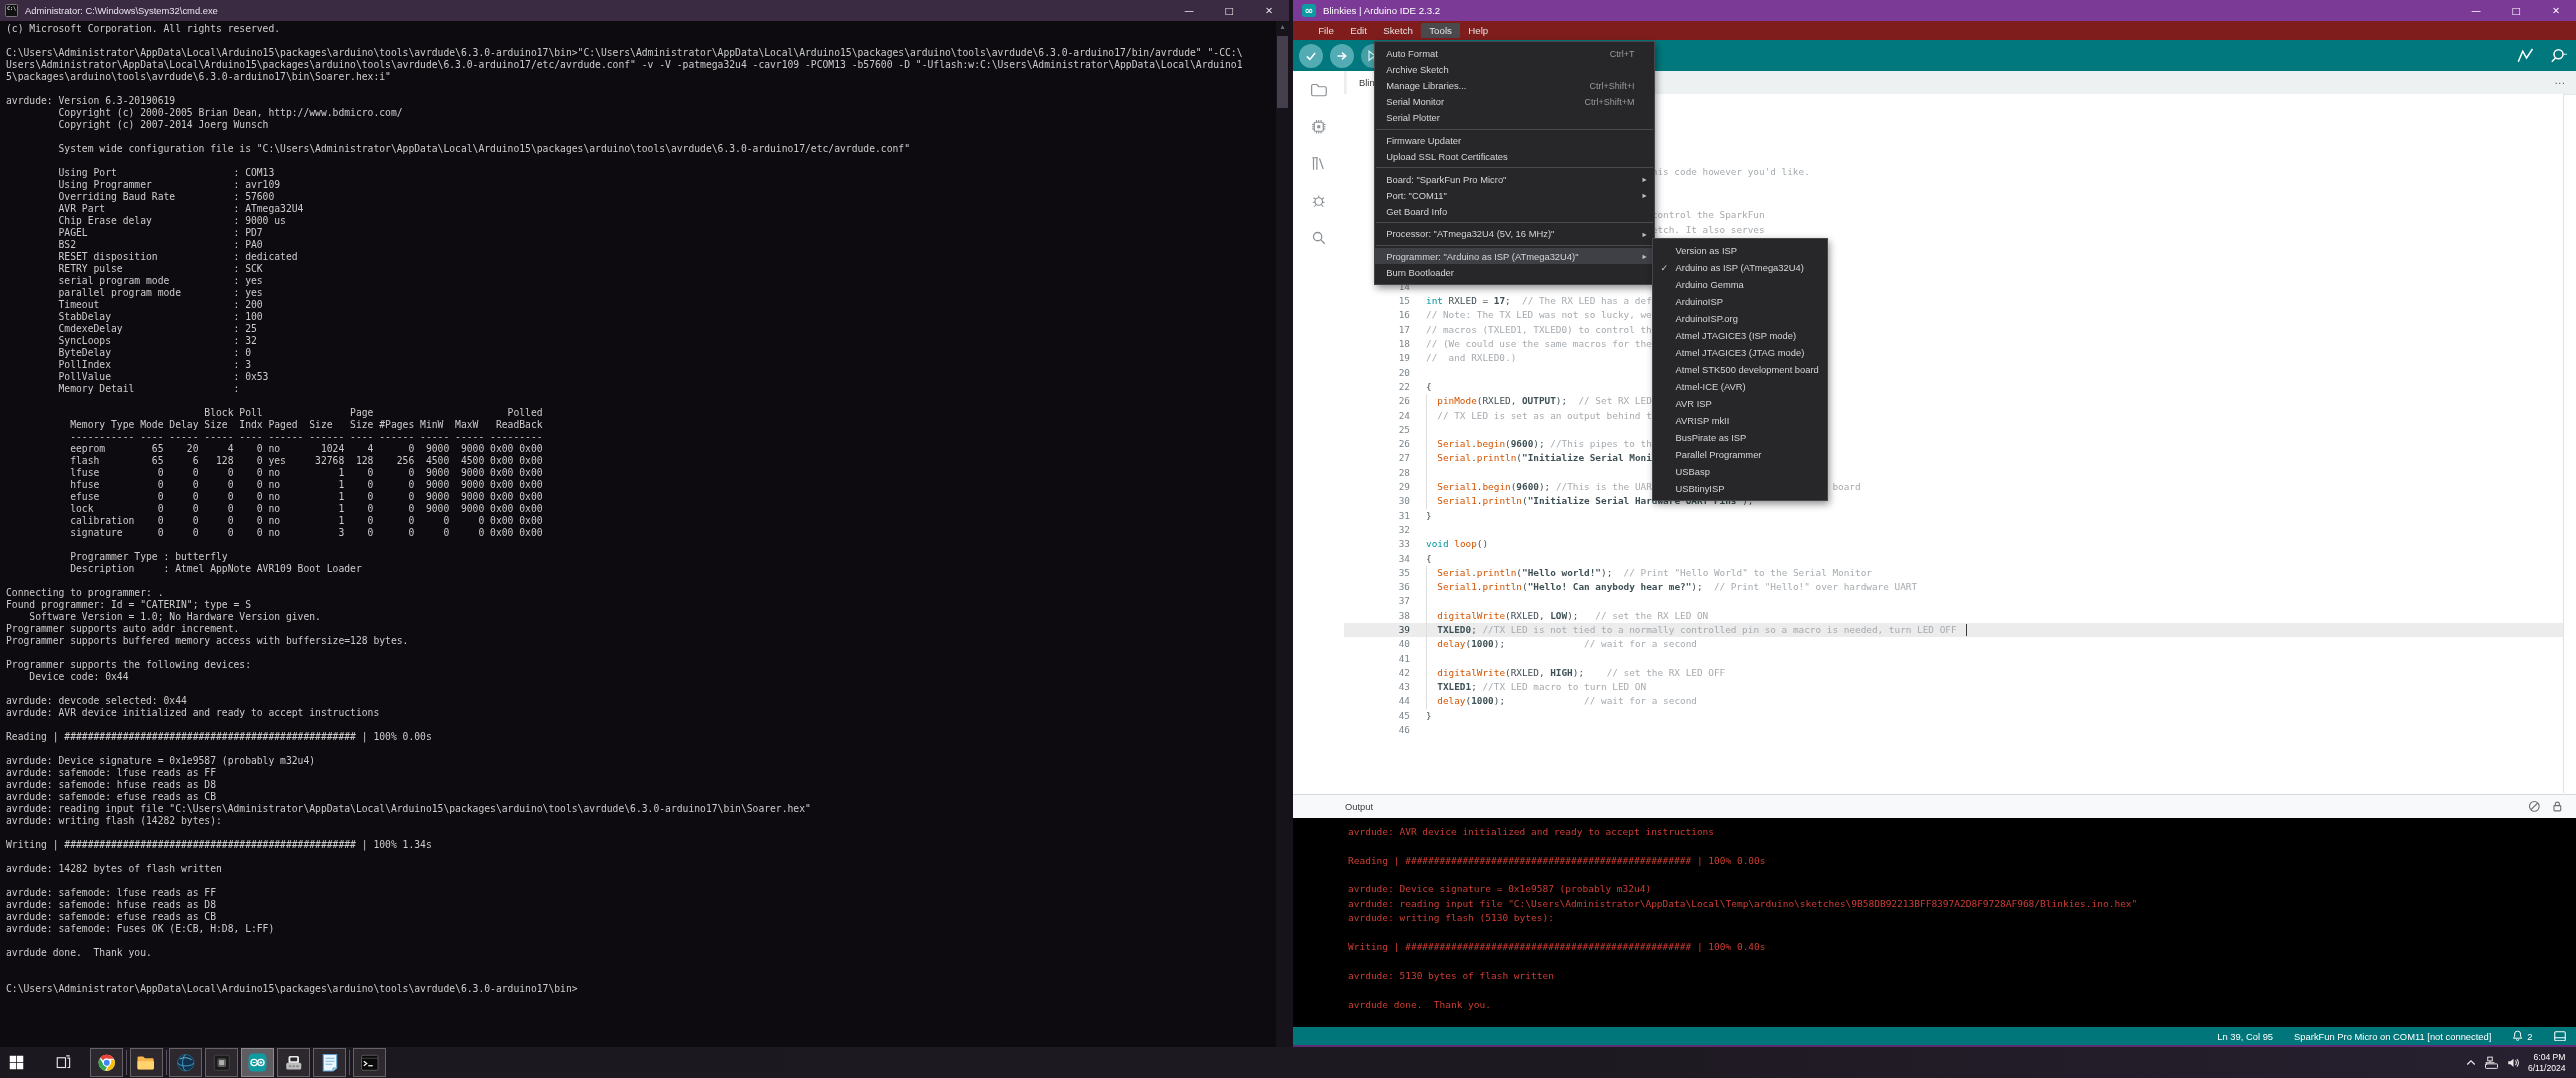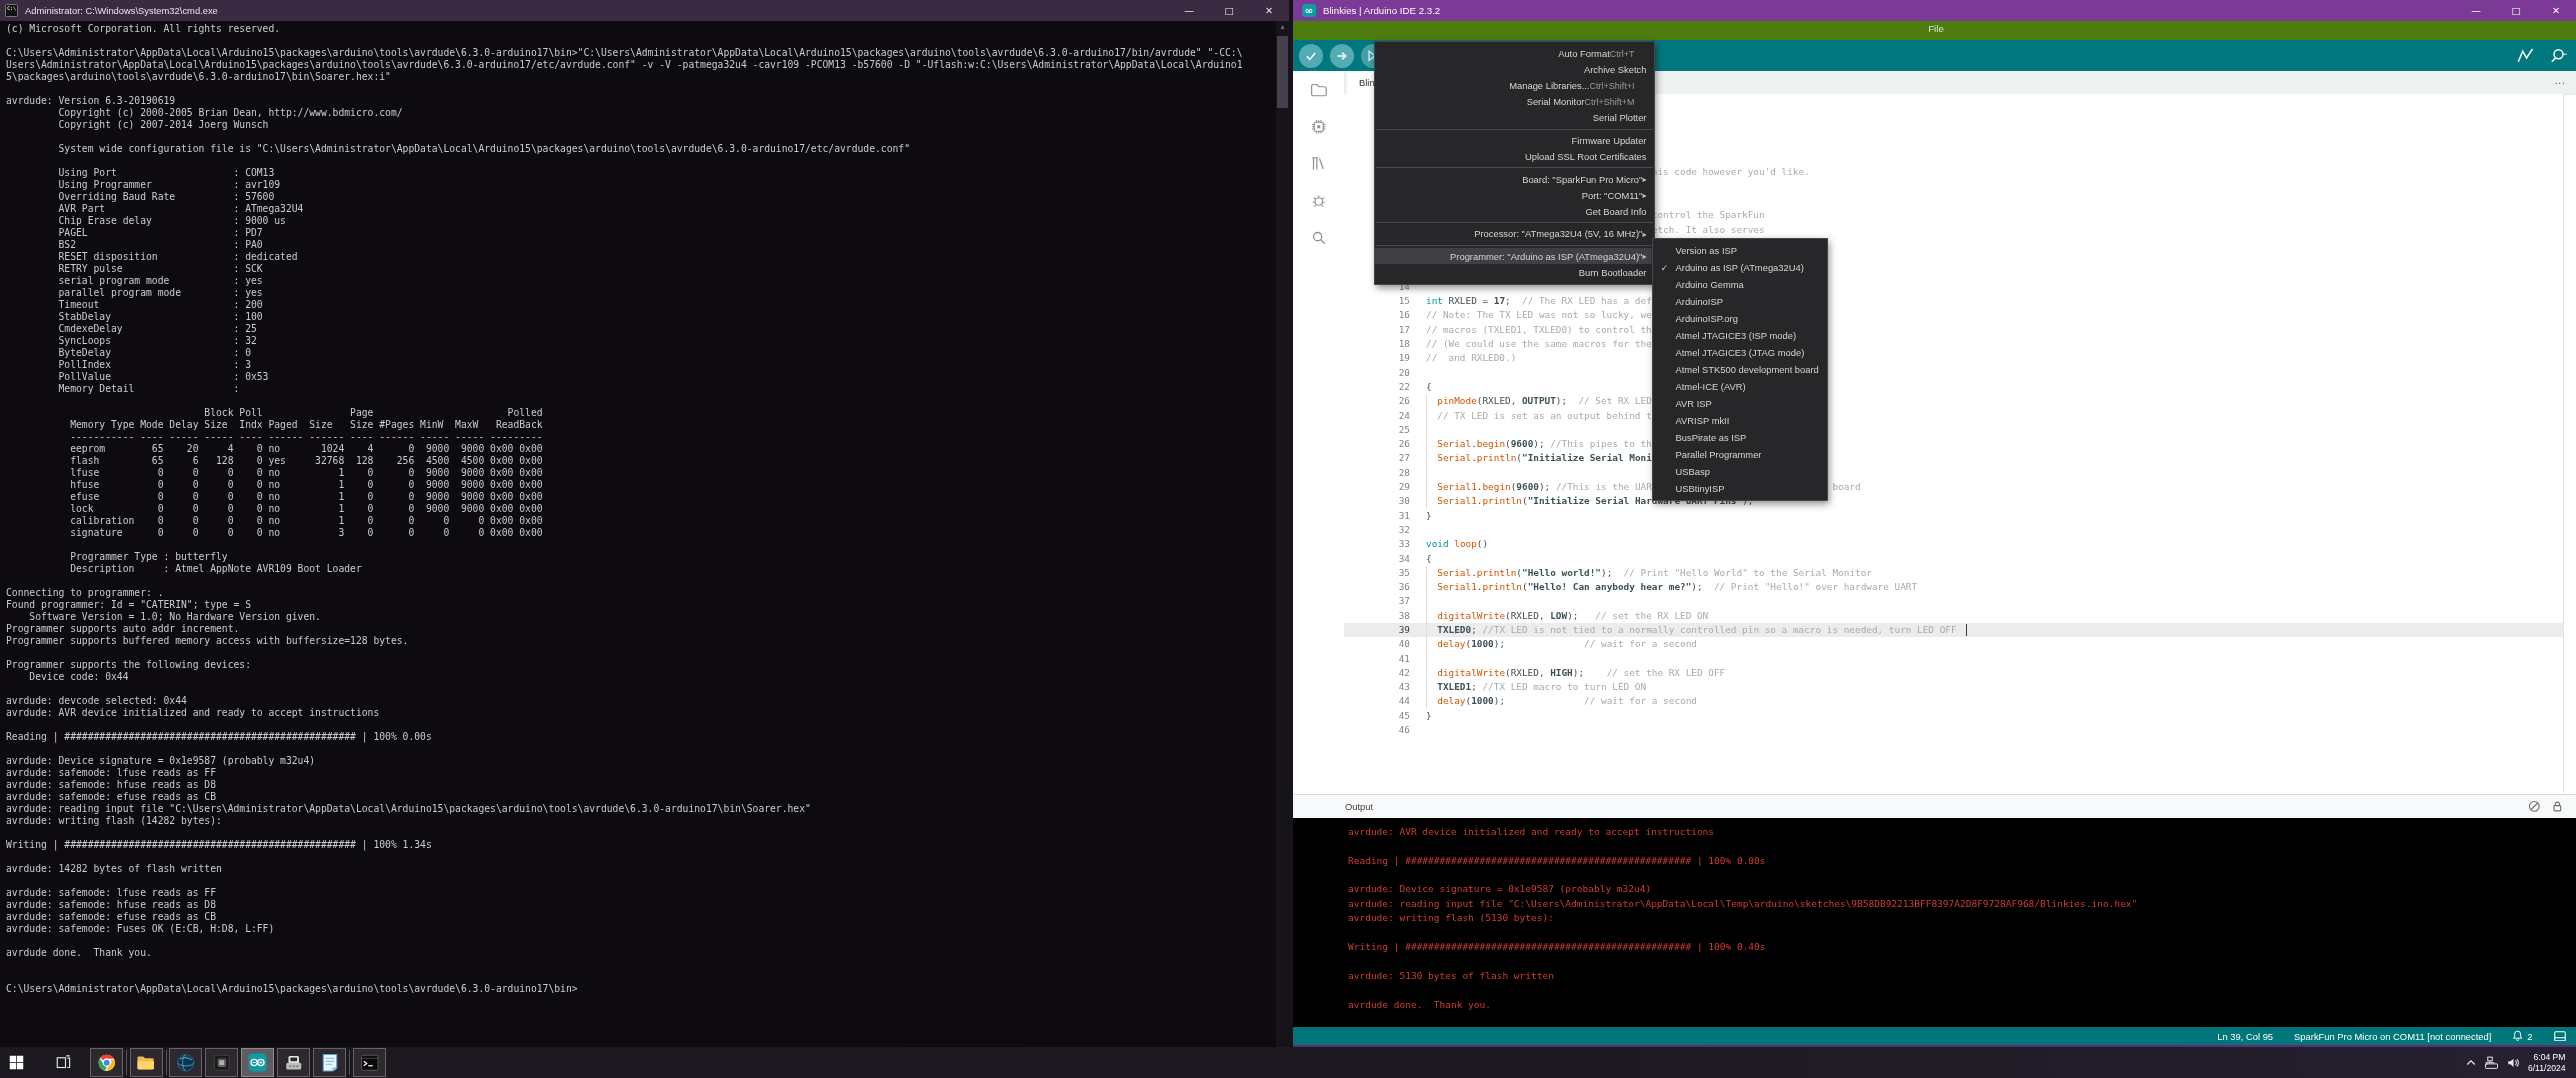--- a/index.html
+++ b/index.html
@@ -16,21 +16,21 @@
   #cmd-pre{position:absolute;left:6px;top:23px;margin:0;font:9.7px/12px "DejaVu Sans Mono",monospace;color:#cccccc;white-space:pre;}
   #cmd .scrollbar{position:absolute;right:0;top:21px;bottom:0;width:12.7px;background:#17131b;}
   #cmd .scrollbar .arrow{position:absolute;top:1.5px;left:0;width:12.7px;text-align:center;color:#6e6a74;font-size:6.7px;}
   #cmd .scrollbar .thumb{position:absolute;top:15px;left:0.7px;width:11.2px;height:72px;background:#453f4d;}
   
   #ide{left:1293px;top:0;width:1283px;height:1047px;background:#ffffff;border-bottom:2.2px solid #5c2d73;}
   #ide .titlebar{position:absolute;left:0;top:0;right:0;height:21px;background:#7a3a96;display:flex;align-items:center;}
   #ide .titlebar .winbtn{color:#ffffff;}
   .arduino-badge{width:13.5px;height:13.5px;margin-left:9px;border-radius:3px;background:#0f9ba2;color:#fff;display:flex;align-items:center;justify-content:center;font:700 10.5px/13.5px "DejaVu Sans",sans-serif;}
   #ide .titlebar .ttext{color:#ffffff;font-size:9.7px;margin-left:7.5px;}
-  #menubar{position:absolute;left:0;top:21px;right:0;height:19px;background:#4d7c0f;display:flex;align-items:center;padding-left:3px;flex-direction:column;}
+  #menubar{position:absolute;left:0;top:21px;right:0;height:19px;background:#7f1d1d;display:flex;align-items:center;padding-left:17px;}
   .menubar-item{color:#e2e2e2;font-size:9.7px;padding:2.2px 8.2px;border-radius:1.5px;}
   .menubar-item.active{background:#4a4a4c;}
   #toolbar{position:absolute;left:0;top:40px;right:0;height:31px;background:#00787d;}
   .tool-circle{position:absolute;top:3.7px;width:24px;height:24px;border-radius:50%;background:#53acb3;display:flex;align-items:center;justify-content:center;}
   .tool-circle svg{display:block;}
   #toolbar .right-icons{position:absolute;right:9px;top:6px;display:flex;gap:12px;}
   #tabbar{position:absolute;left:51px;top:71px;right:0;height:22.5px;background:#edf1f2;border-bottom:0.7px solid #e3e7e8;}
   #tab-active{position:absolute;left:3px;top:0;height:22.5px;background:#ffffff;display:flex;align-items:center;padding:0 12px;color:#333;font-size:9.4px;}
   #tab-more{position:absolute;right:10.5px;top:3px;color:#555;font-size:10.5px;letter-spacing:0.7px;}
   #sidebar{position:absolute;left:0;top:71px;width:51px;bottom:252px;background:#ffffff;border-right:0.7px solid #ececec;}
@@ -55,21 +55,21 @@
   #output-header .oicons{position:absolute;right:12px;top:5.2px;display:flex;gap:10.5px;}
   #output-console{position:absolute;left:0;right:0;top:818px;height:209px;background:#000000;}
   #output-pre{position:absolute;left:55px;top:6.7px;margin:0;font:9.5px/14.4px "DejaVu Sans Mono",monospace;color:#cd3d33;white-space:pre;}
   
   #statusbar{position:absolute;left:0;right:0;top:1027px;height:18px;background:#00767b;display:flex;align-items:center;justify-content:flex-end;gap:21px;padding-right:10.5px;color:#fff;font-size:9.4px;}
   .sb-item{display:flex;align-items:center;gap:3.7px;}
   
   #tools-menu{position:absolute;left:1374px;top:41px;width:279px;background:#27272a;border:0.7px solid #464649;box-shadow:2.2px 3px 7.5px rgba(0,0,0,.45);padding:3.7px 0;z-index:50;}
   .menu-item{position:relative;height:16px;display:flex;align-items:center;padding:0 7.5px 0 11.2px;color:#d6d6d6;font-size:9.4px;}
   .menu-item.active{background:#3f3f46;}
-  .mi-label{flex:1 1 auto;white-space:nowrap;text-align:right;}
+  .mi-label{flex:1 1 auto;white-space:nowrap;}
   .mi-shortcut{color:#9a9a9a;font-size:9px;margin-right:12px;}
   .mi-arrow{color:#c0c0c0;font-size:8.2px;}
   .menu-sep{height:0.7px;background:#4a4a4d;margin:3px 0.7px;}
   #programmer-submenu{position:absolute;left:1652px;top:238px;width:174px;background:#27272a;border:0.7px solid #464649;box-shadow:2.2px 3px 7.5px rgba(0,0,0,.45);padding:3px 0;z-index:51;}
   .submenu-item{height:17px;display:flex;align-items:center;color:#d6d6d6;font-size:9.4px;padding:0 6px 0 7.5px;white-space:nowrap;}
   .submenu-item .check{width:15px;color:#d0d0d0;font-size:9px;}
   
   #taskbar{position:absolute;left:0;top:1047px;width:2576px;height:31px;background:linear-gradient(90deg,#1c181f 0%,#1d1920 60%,#272030 100%);display:flex;align-items:center;}
   .tb-plain{width:33px;height:31px;display:flex;align-items:center;justify-content:center;}
   .tb-box{width:33px;height:28.5px;margin:1.5px 1.5px;display:flex;align-items:center;justify-content:center;border:0.7px solid rgba(255,255,255,.28);background:rgba(255,255,255,.07);box-sizing:border-box;}

